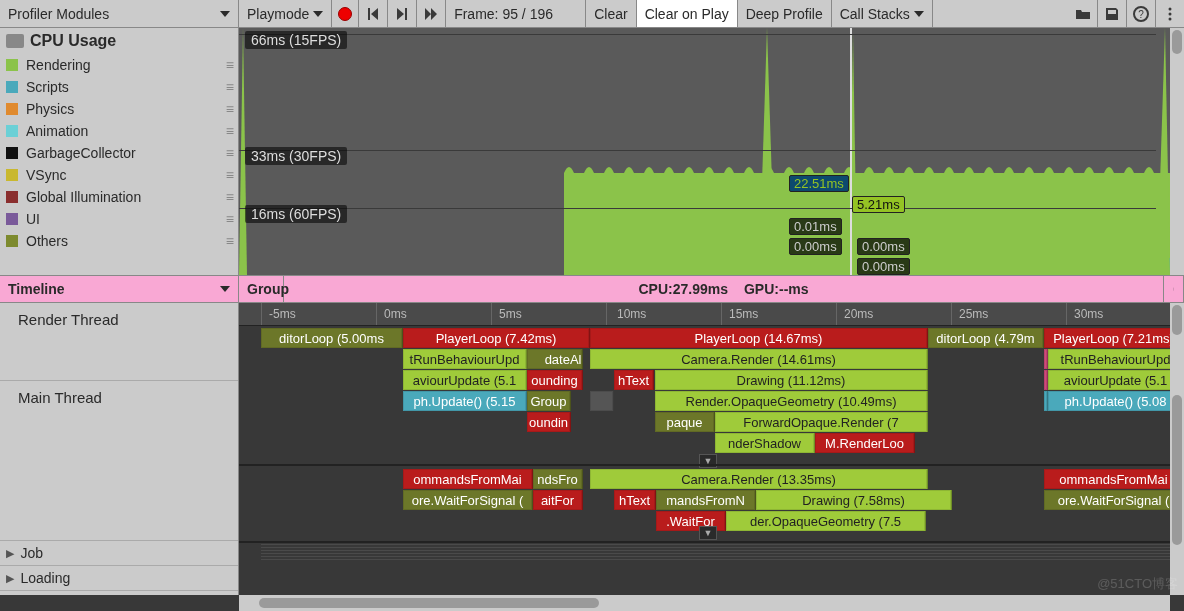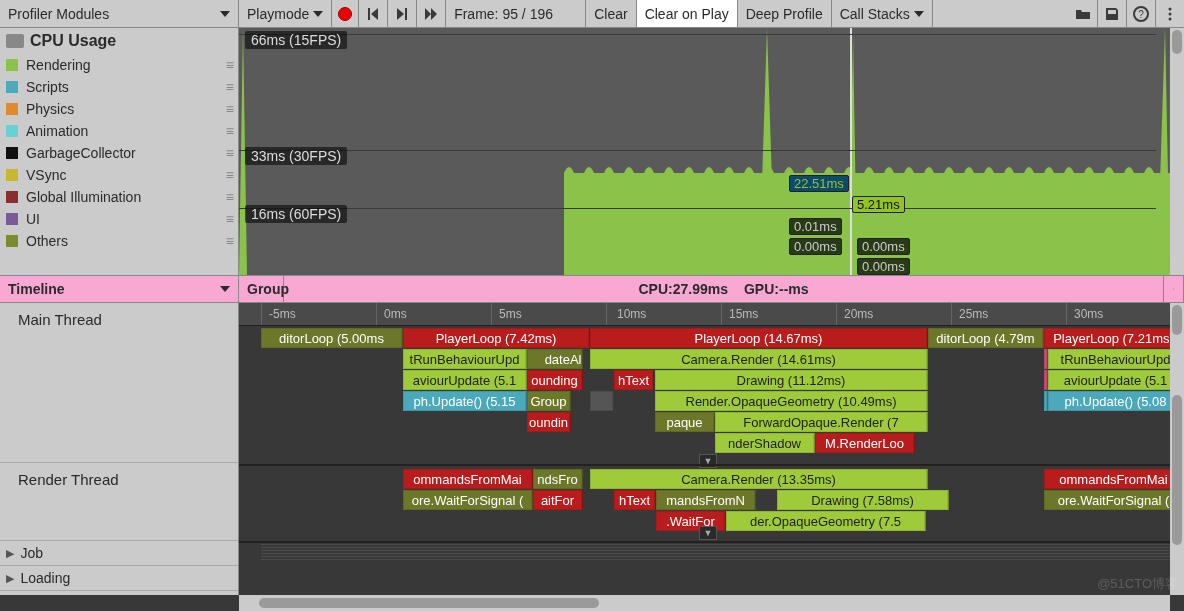--- a/index.html
+++ b/index.html
@@ -253,25 +253,25 @@
     <svg class="icon" viewBox="0 0 16 16">
         <circle cx="8" cy="3" r="1.5"></circle>
         <circle cx="8" cy="8" r="1.5"></circle>
         <circle cx="8" cy="13" r="1.5"></circle>
       </svg>
   </div>
 </div>
 
 <div class="tl-body">
   <div class="tl-left">
+    <div class="tl-thread" style="height:78px">
+      <span>Render Thread</span>
+    </div>
     <div class="tl-thread" style="height:160px">
       <span>Main Thread</span>
-    </div>
-    <div class="tl-thread" style="height:78px">
-      <span>Render Thread</span>
     </div>
     <div class="tl-collapse">
       <span class="arrow">▶</span>
       <span>Job</span>
     </div>
     <div class="tl-collapse">
       <span class="arrow">▶</span>
       <span>Loading</span>
     </div>
   </div>
@@ -325,21 +325,21 @@
         <div class="expand-btn" style="left: 460px; top: 128px;">▼</div>
         <div class="group-sep" style="top: 138px;"></div>
         <div class="block c-olive" style="left: 164px; top: 143px; width: 130px;">ommandsFromMai</div>
         <div class="block c-olive-d" style="left: 294px; top: 143px; width: 50px; text-align: center;">ndsFro</div>
         <div class="block c-green" style="left: 351px; top: 143px; width: 338px;">Camera.Render (13.35ms)</div>
         <div class="block c-olive" style="left: 805px; top: 143px; width: 140px;">ommandsFromMai</div>
         <div class="block c-olive-d" style="left: 164px; top: 164px; width: 130px;">ore.WaitForSignal (</div>
         <div class="block c-olive" style="left: 294px; top: 164px; width: 50px;">aitFor</div>
         <div class="block c-olive" style="left: 375px; top: 164px; width: 42px;">hText</div>
         <div class="block c-olive-d" style="left: 417px; top: 164px; width: 100px;">mandsFromN</div>
-        <div class="block c-green" style="left: 538px; top: 164px; width: 172px;">Drawing (7.58ms)</div>
+        <div class="block c-green" style="left: 517px; top: 164px; width: 196px;">Drawing (7.58ms)</div>
         <div class="block c-olive-d" style="left: 805px; top: 164px; width: 140px;">ore.WaitForSignal (</div>
         <div class="block c-olive" style="left: 417px; top: 185px; width: 70px;">.WaitFor</div>
         <div class="block c-green" style="left: 487px; top: 185px; width: 200px;">der.OpaqueGeometry (7.5</div>
         <div class="expand-btn" style="left: 460px; top: 200px;">▼</div>
         <div class="group-sep" style="top: 215px;"></div>
         <div style="position: absolute; left: 22px; right: 14px; top: 218px; height: 1px; background: rgb(74, 74, 74);"></div>
         <div style="position: absolute; left: 22px; right: 14px; top: 221px; height: 1px; background: rgb(74, 74, 74);"></div>
         <div style="position: absolute; left: 22px; right: 14px; top: 224px; height: 1px; background: rgb(74, 74, 74);"></div>
         <div style="position: absolute; left: 22px; right: 14px; top: 227px; height: 1px; background: rgb(74, 74, 74);"></div>
         <div style="position: absolute; left: 22px; right: 14px; top: 230px; height: 1px; background: rgb(74, 74, 74);"></div>

